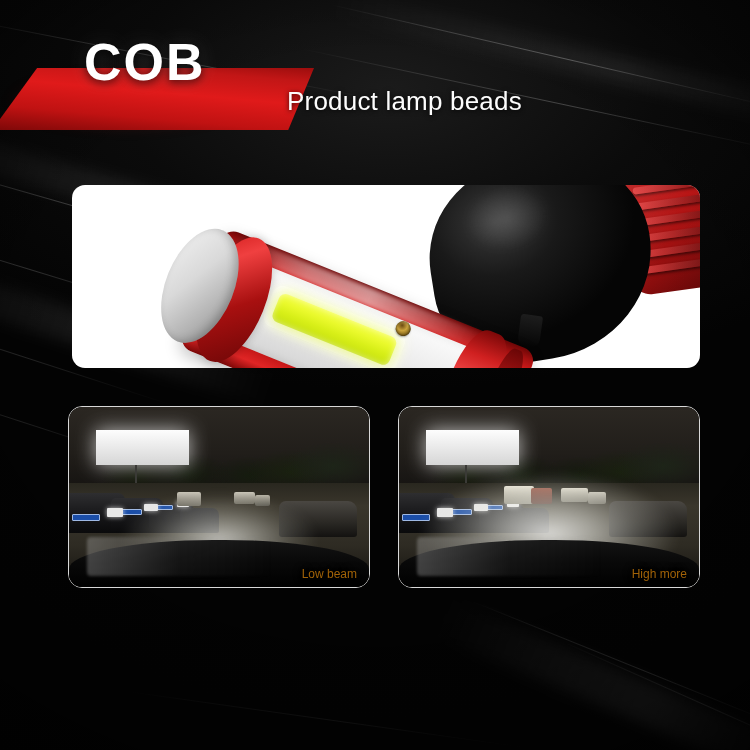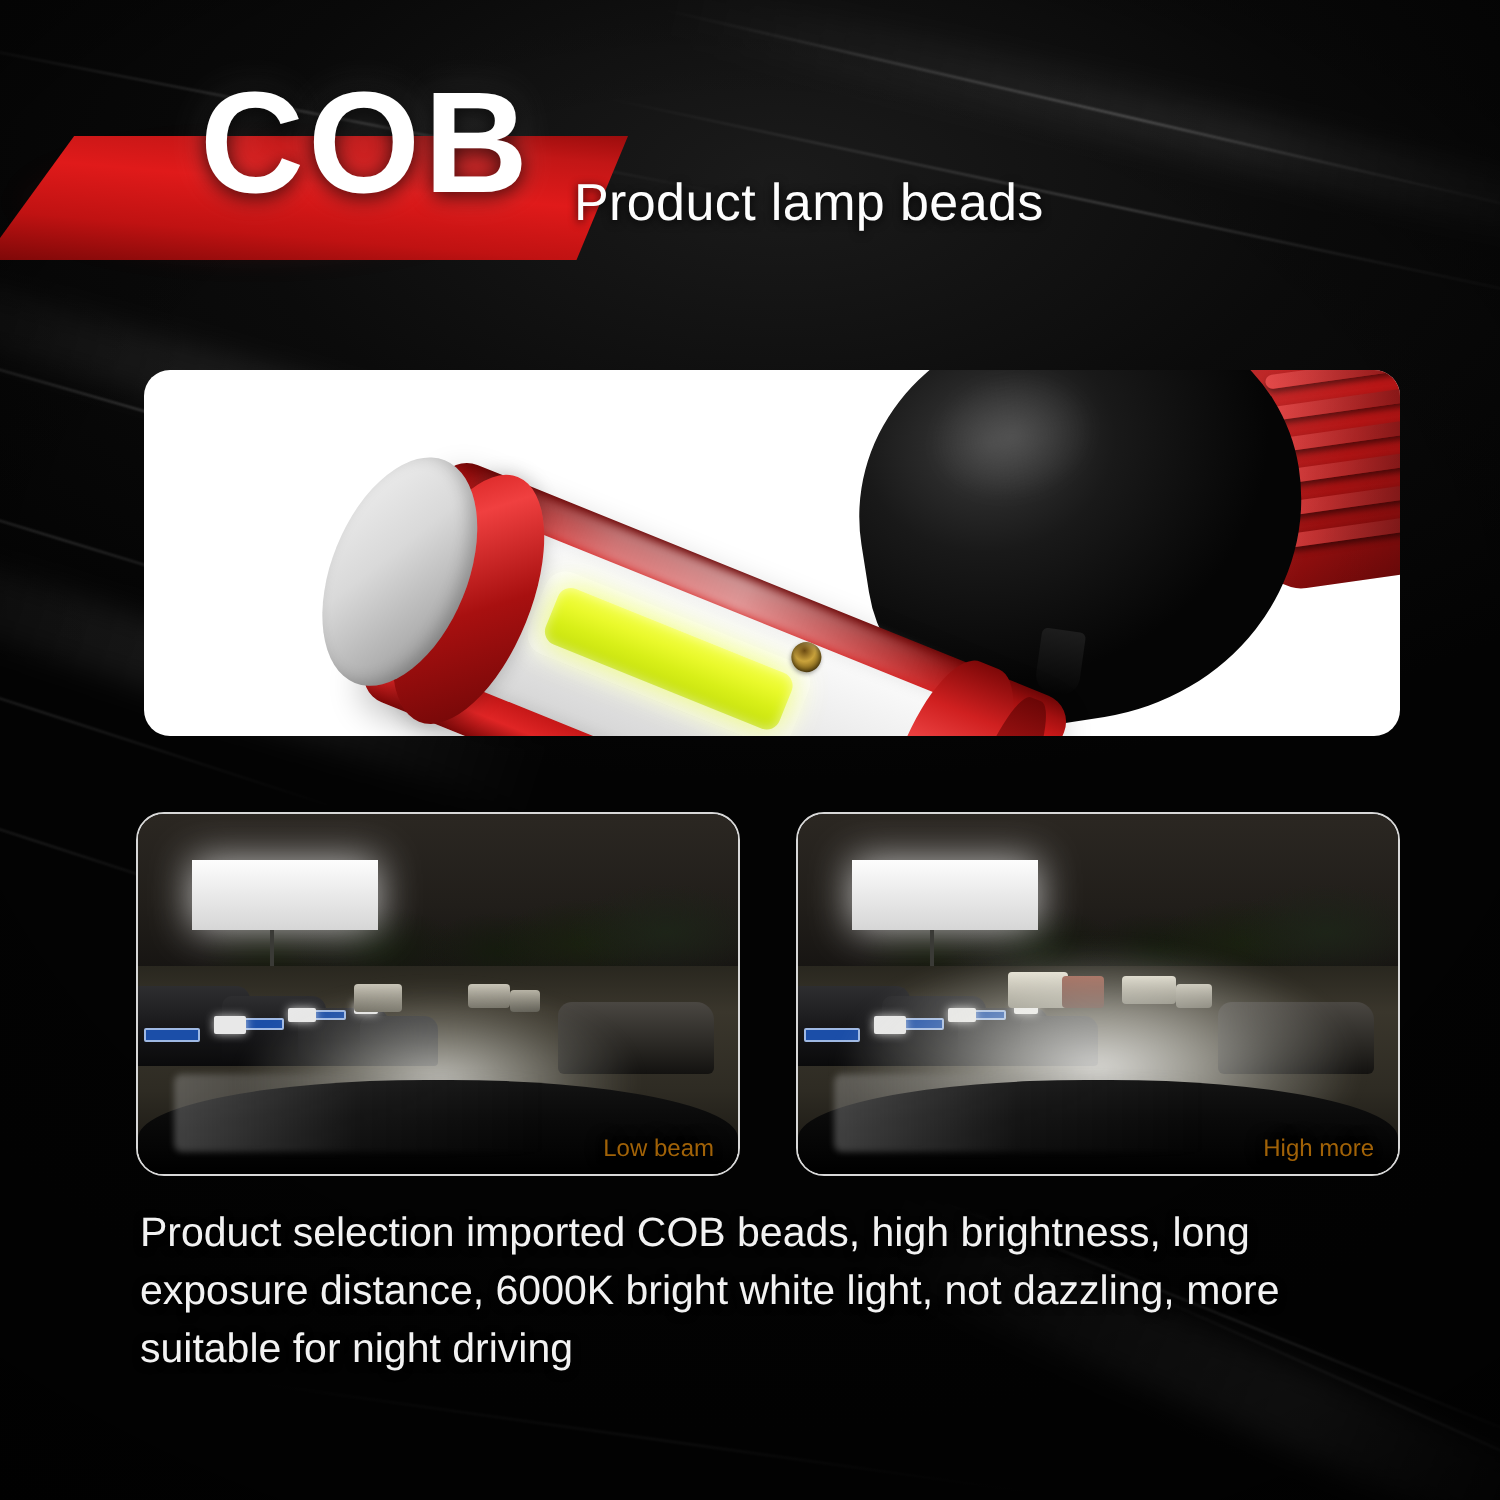--- a/index.html
+++ b/index.html
@@ -65,22 +65,22 @@
     clip-path:polygon(14% 0%, 100% 0%, 92% 100%, 0% 100%);
     box-shadow:0 0 26px rgba(190,15,15,.38);
   }
   .redbar-glow {
     position:absolute; left:-20px; top:58px;
     width:350px; height:86px;
     background:radial-gradient(ellipse 170px 44px at 42% 50%, rgba(225,25,25,.40) 0%, rgba(160,10,10,0) 72%);
     filter:blur(6px);
   }
   .cob-title {
-    position:absolute; left:100px; top:36px;
-    font-size:72px; font-weight:bold;
+    position:absolute; left:84px; top:36px;
+    font-size:52px; font-weight:bold;
     color:#fff; letter-spacing:2px; line-height:1;
     text-shadow:0 2px 10px rgba(0,0,0,.75), 0 0 22px rgba(255,255,255,.16);
   }
   .cob-sub {
     position:absolute; left:287px; top:86px;
     font-size:26px; color:#fdfdfd; letter-spacing:.2px;
     text-shadow:0 1px 5px rgba(0,0,0,.85);
   }
 
   
@@ -464,15 +464,14 @@
         <div class="rightcar"></div>
         <div class="beam-cone high"></div>
         <div class="hood"></div>
         <div class="hood-ref"></div>
       </div>
       <div class="beam-label">High more</div>
     </div>
 
   </div>
 
-  <div id="description">Product selection imported COB beads, high brightness, long exposure distance, 6000K bright white light, not dazzling, more suitable for night driving</div>
 
 </div>
 
 </body></html>

